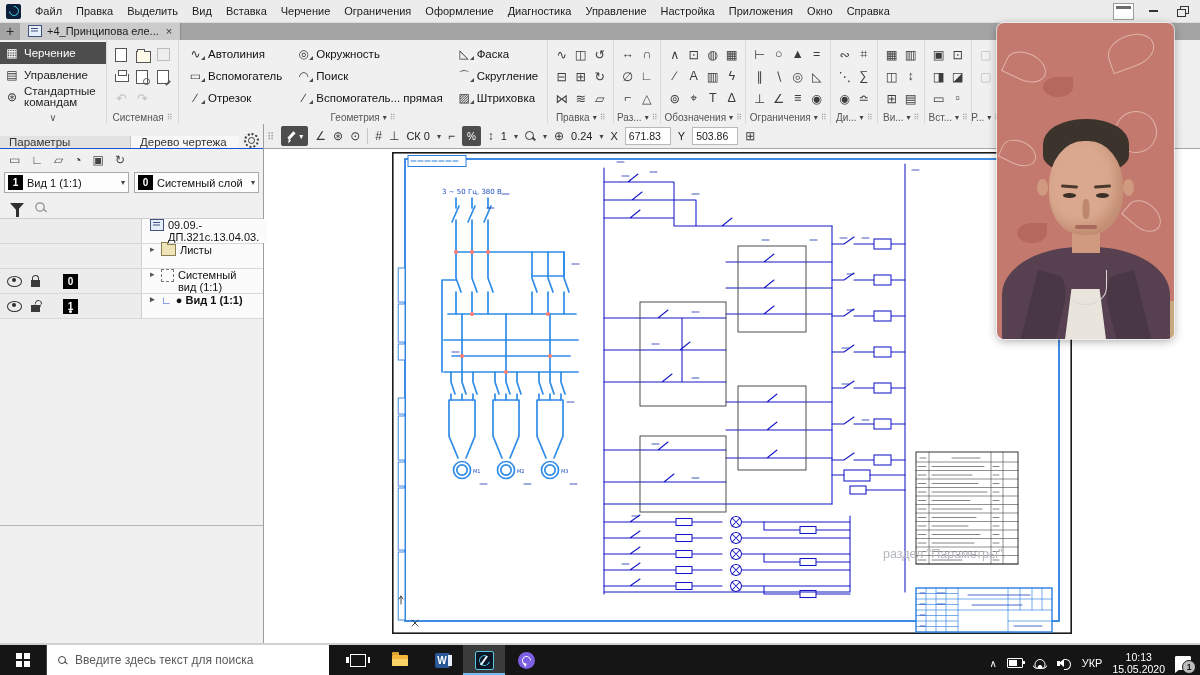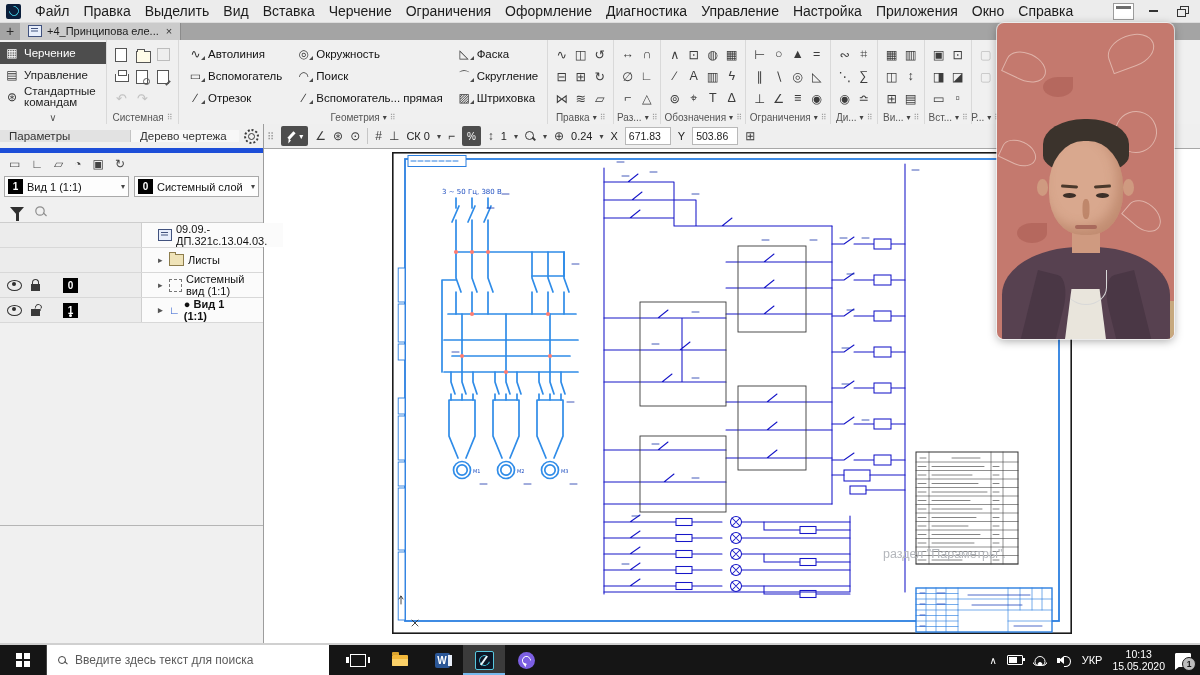--- a/index.html
+++ b/index.html
@@ -7,21 +7,21 @@
        font-family:"Liberation Sans",sans-serif;-webkit-font-smoothing:antialiased}
   #app{position:absolute;inset:0}
 
   
   .titlebar{position:absolute;left:0;top:0;right:0;height:22px;background:#ececec;
             border-bottom:1px solid #dcdcdc;display:flex;align-items:center;z-index:5}
   .logo{width:15px;height:15px;margin:0 7px 0 6px;background:#0b1e3a;border-radius:2px;position:relative;flex:none}
   .logo::after{content:"";position:absolute;inset:2.5px;border:1.6px solid #41c8e0;border-radius:50%;
                border-left-color:transparent;transform:rotate(40deg)}
   .menu{display:flex}
-  .menu .mi{font-size:14px;color:#1c1c1c;padding:3px 7px;white-space:nowrap;cursor:default}
+  .menu .mi{font-size:11px;color:#1c1c1c;padding:3px 7px;white-space:nowrap;cursor:default}
   .tb-right{margin-left:auto;display:flex;align-items:center;gap:8px;padding-right:6px}
   .winicobtn{width:19px;height:15px;border:1px solid #9c9c9c;background:#fff;position:relative}
   .winicobtn::after{content:"";position:absolute;left:2px;right:2px;top:2px;height:3px;background:#6d6d6d}
   .cmdsearch{width:172px;height:16px;border:1px solid #c5c5c5;background:#fbfbfb;display:flex;
              align-items:center;gap:5px;padding:0 5px;font-size:10.5px;color:#9a9a9a}
   .mag{width:8px;height:8px;position:relative;flex:none}
   .mag::before{content:"";position:absolute;left:0;top:0;width:6px;height:6px;border:1.3px solid #8d8d8d;border-radius:50%}
   .mag::after{content:"";position:absolute;left:6px;top:6px;width:3.5px;height:1.3px;background:#8d8d8d;transform:rotate(45deg)}
   .cap{width:22px;height:16px;display:flex;align-items:center;justify-content:center;color:#333}
   .cap.min::after{content:"";width:9px;height:1.5px;background:#333}
@@ -88,21 +88,21 @@
   .vbox{background:#fff;border:1px solid #b9b9b9;height:16px;min-width:38px;padding:0 3px;
         display:flex;align-items:center;font-size:10.5px;color:#222}
   .smag{width:11px;height:11px;position:relative}
   .smag::before{content:"";position:absolute;left:0;top:0;width:7px;height:7px;border:1.4px solid #3a3a3a;border-radius:50%}
   .smag::after{content:"";position:absolute;left:7.5px;top:7.5px;width:4px;height:1.5px;background:#3a3a3a;transform:rotate(45deg)}
   .caret{font-size:8px;color:#444}
 
   
   .panel{position:absolute;left:0;top:124px;width:263px;bottom:32px;background:#f0f0f0;
          border-right:1px solid #9d9d9d;z-index:3}
-  .ptabs{height:24px;display:flex;border-bottom:5px solid #1d4ed8;align-items:center}
+  .ptabs{height:24px;display:flex;border-bottom:1px solid #1d4ed8;align-items:flex-end}
   .ptab{display:flex;align-items:center;padding:0 9px;font-size:11.5px;color:#333}
   .ptab.inact{background:#e2e2e2;border-right:1px solid #c3c3c3;width:112px}
   .ptab.act{flex:1;background:#f7f7f7}
   .gearbox{width:24px;display:flex;align-items:center;justify-content:center}
   .gear{width:11px;height:11px;border:2.2px dotted #3a3a3a;border-radius:50%;position:relative}
   .gear::after{content:"";position:absolute;inset:2px;border:1.5px solid #3a3a3a;border-radius:50%}
   .picons{height:21px;display:flex;gap:11px;align-items:center;padding:0 9px;font-size:12px;color:#444}
   .pselects{display:flex;gap:5px;padding:2px 4px 3px}
   .psel{flex:1;background:#fdfdfd;border:1px solid #a9a9a9;height:19px;display:flex;align-items:center;
         gap:4px;font-size:11px;color:#111;padding:0 3px}
@@ -110,21 +110,21 @@
          display:flex;align-items:center;justify-content:center;flex:none}
   .psel .caret{margin-left:auto}
   .pfilter{height:22px;display:flex;align-items:center;gap:12px;padding:0 10px;border-bottom:1px solid #cdcdcd}
   .funnel{width:0;height:0;border-left:7px solid transparent;border-right:7px solid transparent;
           border-top:8px solid #2f2f2f;position:relative}
   .funnel::after{content:"";position:absolute;left:-1.5px;top:-2px;width:3px;height:8px;background:#2f2f2f}
   .tree{background:#fafafa}
   .trow{height:24px;display:flex;border-bottom:1px solid #d8d8d8}
   .lcell{width:127px;display:flex;align-items:center;gap:9px;padding:0 7px;background:#ececec;
          border-right:1px solid #cfcfcf;flex:none}
-  .rcell{flex:1;display:flex;align-items:center;gap:4px;padding:0 16px;font-size:11px;color:#111;background:#fbfbfb}
+  .rcell{flex:1;display:flex;gap:4px;padding:0 8px;font-size:11px;color:#111;background:#fbfbfb}
   .rcell.b{font-weight:bold}
   .exp{font-size:9px;color:#555;width:7px;flex:none}
   .eye{width:13px;height:9px;border:1.3px solid #2f2f2f;border-radius:50%;position:relative;flex:none}
   .eye::after{content:"";position:absolute;left:3.5px;top:1.5px;width:4px;height:4px;background:#2f2f2f;border-radius:50%}
   .lock{width:9px;height:7px;background:#3a3a3a;position:relative;margin-top:4px;flex:none}
   .lock::before{content:"";position:absolute;left:1px;top:-5px;width:5px;height:5px;border:1.5px solid #3a3a3a;
                 border-bottom:none;border-radius:4px 4px 0 0}
   .lock.open::before{left:4px;transform:rotate(18deg)}
   .badge.dot{position:relative}
   .badge.dot::after{content:"";position:absolute;bottom:1px;width:3px;height:3px;background:#fff;border-radius:50%}
@@ -169,21 +169,21 @@
   .brow.l{left:12px;transform:rotate(4deg)}.brow.r{right:12px;transform:rotate(-4deg)}
   .eyew{position:absolute;width:13px;height:5px;background:#3c2f28;border-radius:50%;top:52px}
   .eyew.l{left:14px}.eyew.r{right:14px}
   .nose{position:absolute;left:50%;top:58px;transform:translateX(-50%);width:7px;height:20px;
         background:rgba(160,95,65,.45);border-radius:40%}
   .mouth{position:absolute;left:50%;top:84px;transform:translateX(-50%);width:22px;height:4px;
          background:#a96a5c;border-radius:3px}
 
   
   .taskbar{position:absolute;left:0;bottom:0;width:100%;height:30px;background:#151515;display:flex;
-           align-items:center;z-index:30}
+           align-items:flex-end;z-index:30}
   .start{width:46px;height:100%;display:flex;align-items:center;justify-content:center;flex:none}
   .wlogo{width:14px;height:14px;display:grid;grid-template-columns:6px 6px;grid-template-rows:6px 6px;gap:1.5px}
   .wlogo i{background:#fff}
   .tsearch{width:283px;height:100%;background:#fff;border-left:1px solid #444;display:flex;align-items:center;
            gap:9px;padding:0 11px;font-size:12px;color:#5a5a5a;flex:none;box-sizing:border-box}
   .tsearch .mag::before{border-color:#444}.tsearch .mag::after{background:#444}
   .tslot{width:42px;height:100%;display:flex;align-items:center;justify-content:center;flex:none;position:relative}
   .tslot.active{background:#3b3b3b;box-shadow:inset 0 -2px 0 #76b9ed}
   .tv{width:14px;height:11px;border:1.5px solid #fff;position:relative;background:transparent}
   .tv::before,.tv::after{content:"";position:absolute;top:2px;width:2.5px;height:6.5px;background:#fff}

